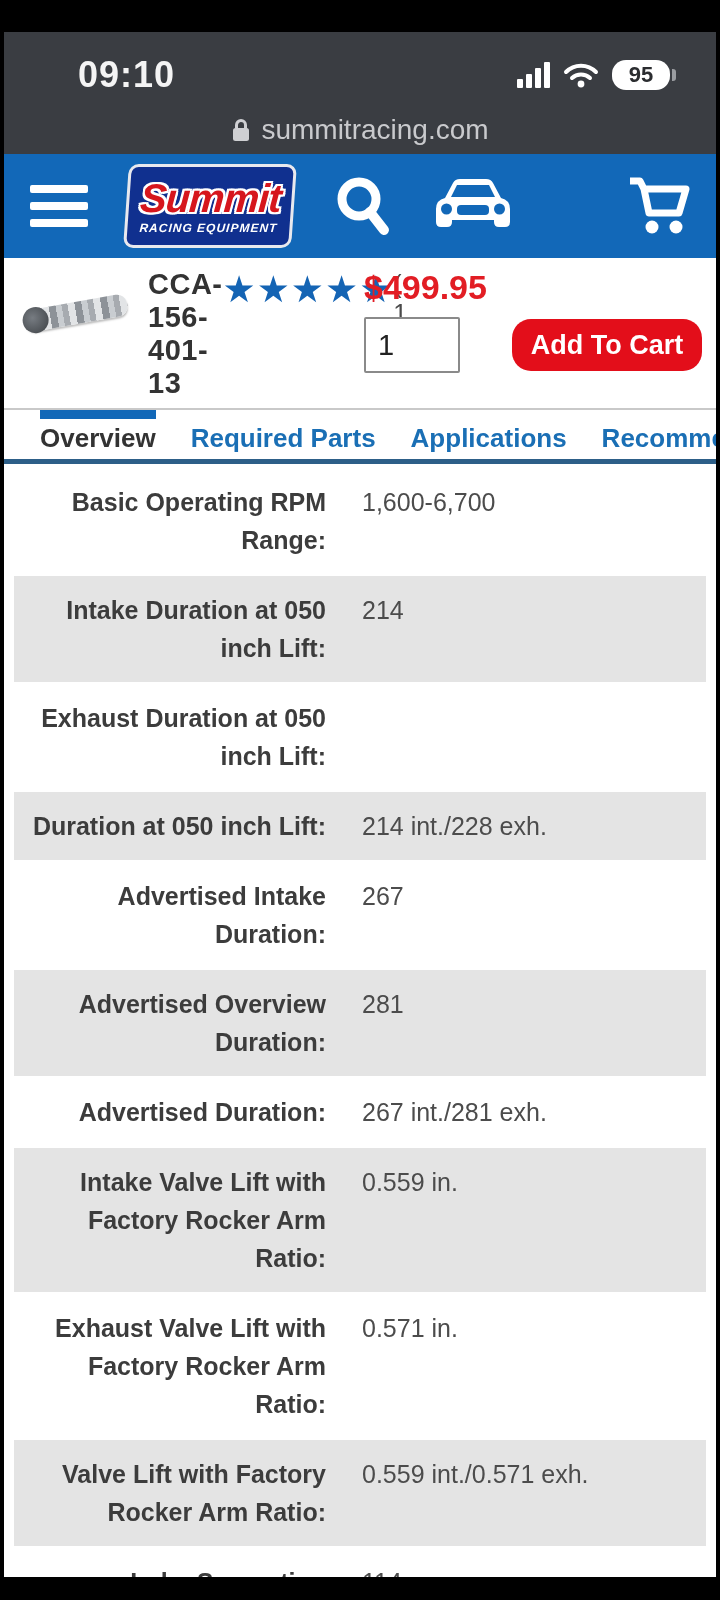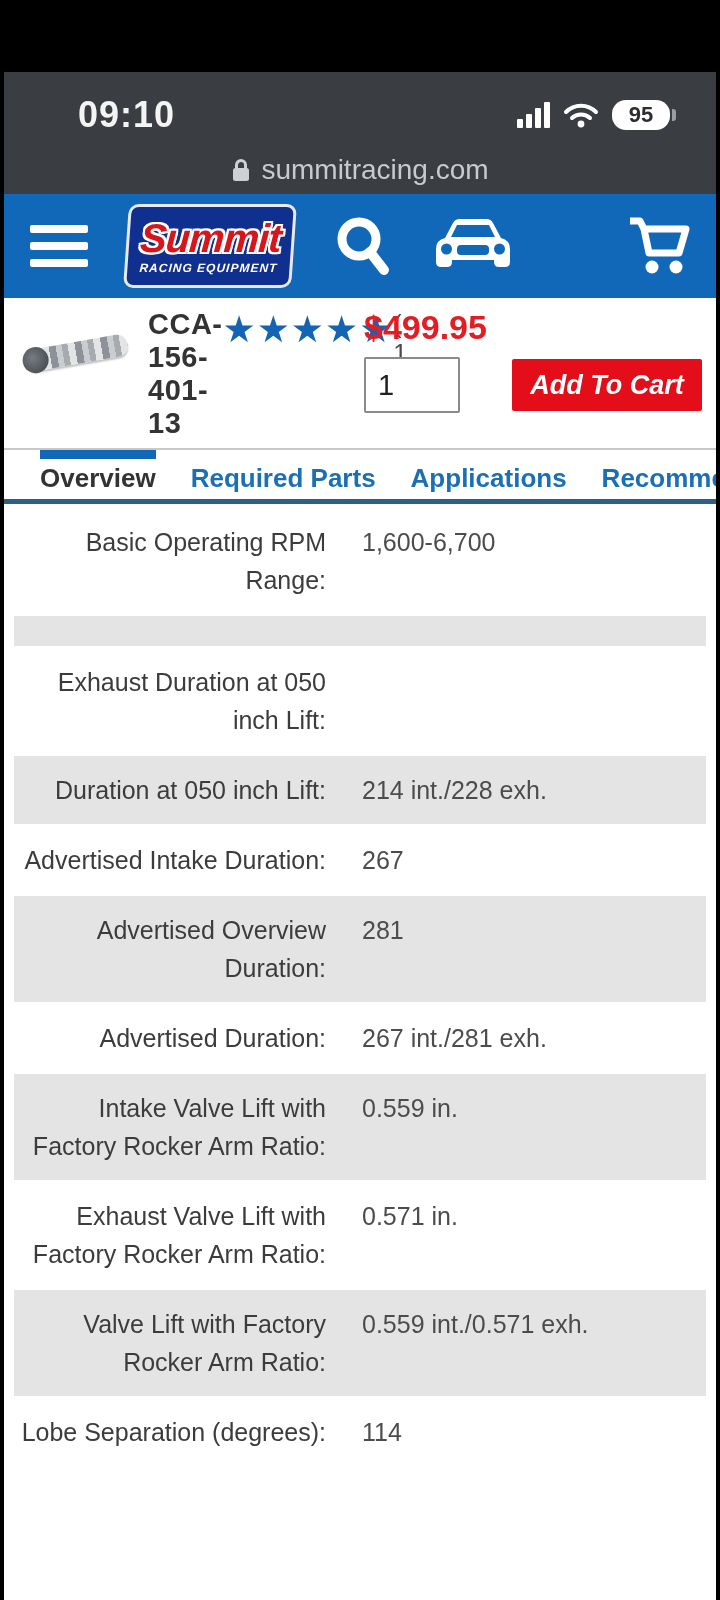--- a/index.html
+++ b/index.html
@@ -1,18 +1,18 @@
 <!DOCTYPE html>
 <html><head>
 <meta charset="utf-8">
 <style>
   * { margin:0; padding:0; box-sizing:border-box; }
   html,body { width:720px; height:1600px; background:#000; overflow:hidden;
               font-family:"Liberation Sans", sans-serif; }
-  .frame { width:720px; height:1600px; background:#000; padding:72px 4px 8px 4px; }
+  .frame { width:720px; height:1600px; background:#000; padding:32px 4px 8px 4px; }
   .screen { width:712px; height:1545px; background:#fff; overflow:hidden;
             display:flex; flex-direction:column; }
 
   
   .statusbar { background:#3a3d42; flex:0 0 121px; padding:22px 30px 8px 30px;
                display:flex; flex-direction:column; }
   .status-row { display:flex; align-items:center; }
   .status-time { color:#f4f4f4; font-size:36px; font-weight:bold; margin-left:44px; letter-spacing:1px; }
   .status-icons { margin-left:auto; display:flex; align-items:center; gap:12px; margin-right:16px; }
   .sig { display:flex; align-items:flex-end; gap:3px; height:26px; }
@@ -55,37 +55,37 @@
   .stars { color:#1464b4; font-size:37px; line-height:40px; letter-spacing:1px;
            font-family:"DejaVu Sans", sans-serif; margin-top:2px; }
   .review-count { color:#4a4a4a; font-size:25px; margin-top:2px; }
   .col-right { flex:1; display:flex; flex-direction:column; padding-left:14px; }
   .price { color:#e21d24; font-size:34px; font-weight:bold; }
   .buy-row { display:flex; align-items:center; margin-top:10px; }
   .qty-input { width:96px; height:56px; border:2px solid #8a8a8a; border-radius:2px;
                font-size:29px; color:#222; padding-left:12px;
                font-family:"Liberation Sans", sans-serif; }
   .add-cart { margin-left:auto; width:190px; height:52px; background:#e30e1a; color:#fff;
-              border:none; border-radius:2px; font-size:27px; font-weight:bold;
-              font-family:"Liberation Sans", sans-serif; cursor:pointer;font-style:italic; }
+              border:none; border-radius:19px; font-size:27px; font-weight:bold;
+              font-family:"Liberation Sans", sans-serif; cursor:pointer; }
 
   
   .tabs { flex:0 0 56px; display:flex; gap:35px; padding:0 0 0 36px;
           border-top:2px solid #c9c9c9; border-bottom:5px solid #2d5f88; background:#fff; }
   .tab { position:relative; display:flex; align-items:center; padding-top:8px;
          font-size:26px; font-weight:bold; color:#1a6fb5; cursor:pointer; white-space:nowrap; }
   .tab.active { color:#333; }
   .tab.active:before { content:''; position:absolute; top:0; left:0; right:0; height:9px; background:#1268b8; }
 
   
   .spec-table { flex:1; background:#fff; overflow:hidden; padding-top:2px; }
   .spec-row { display:flex; margin:2px 10px; padding:15px 0; }
   .spec-row.gray { background:#e4e4e4; }
   .spec-label { flex:0 0 312px; width:312px; text-align:right; color:#3c3c3c;
-                font-size:25px; font-weight:normal; line-height:38px; }
+                font-size:25px; font-weight:bold; line-height:38px; }
   .spec-value { flex:1; padding-left:36px; color:#4c4c4c; font-size:25px; line-height:38px; }
 </style>
 </head>
 <body>
 
 <div class="frame">
   <div class="screen">
 
     <div class="statusbar">
       <div class="status-row">
@@ -168,20 +168,22 @@
         <div class="tab">Applications</div>
         <div class="tab">Recommended</div>
       </nav>
 
     <main class="spec-table">
         <div class="spec-row">
           <div class="spec-label">Basic Operating RPM Range:</div>
           <div class="spec-value">1,600-6,700</div>
         </div>
         <div class="spec-row gray">
+          <div class="spec-label">Intake Duration at 050 inch Lift:</div>
+          <div class="spec-value">214</div>
         </div>
         <div class="spec-row">
           <div class="spec-label">Exhaust Duration at 050 inch Lift:</div>
         </div>
         <div class="spec-row gray">
           <div class="spec-label">Duration at 050 inch Lift:</div>
           <div class="spec-value">214 int./228 exh.</div>
         </div>
         <div class="spec-row">
           <div class="spec-label">Advertised Intake Duration:</div>

